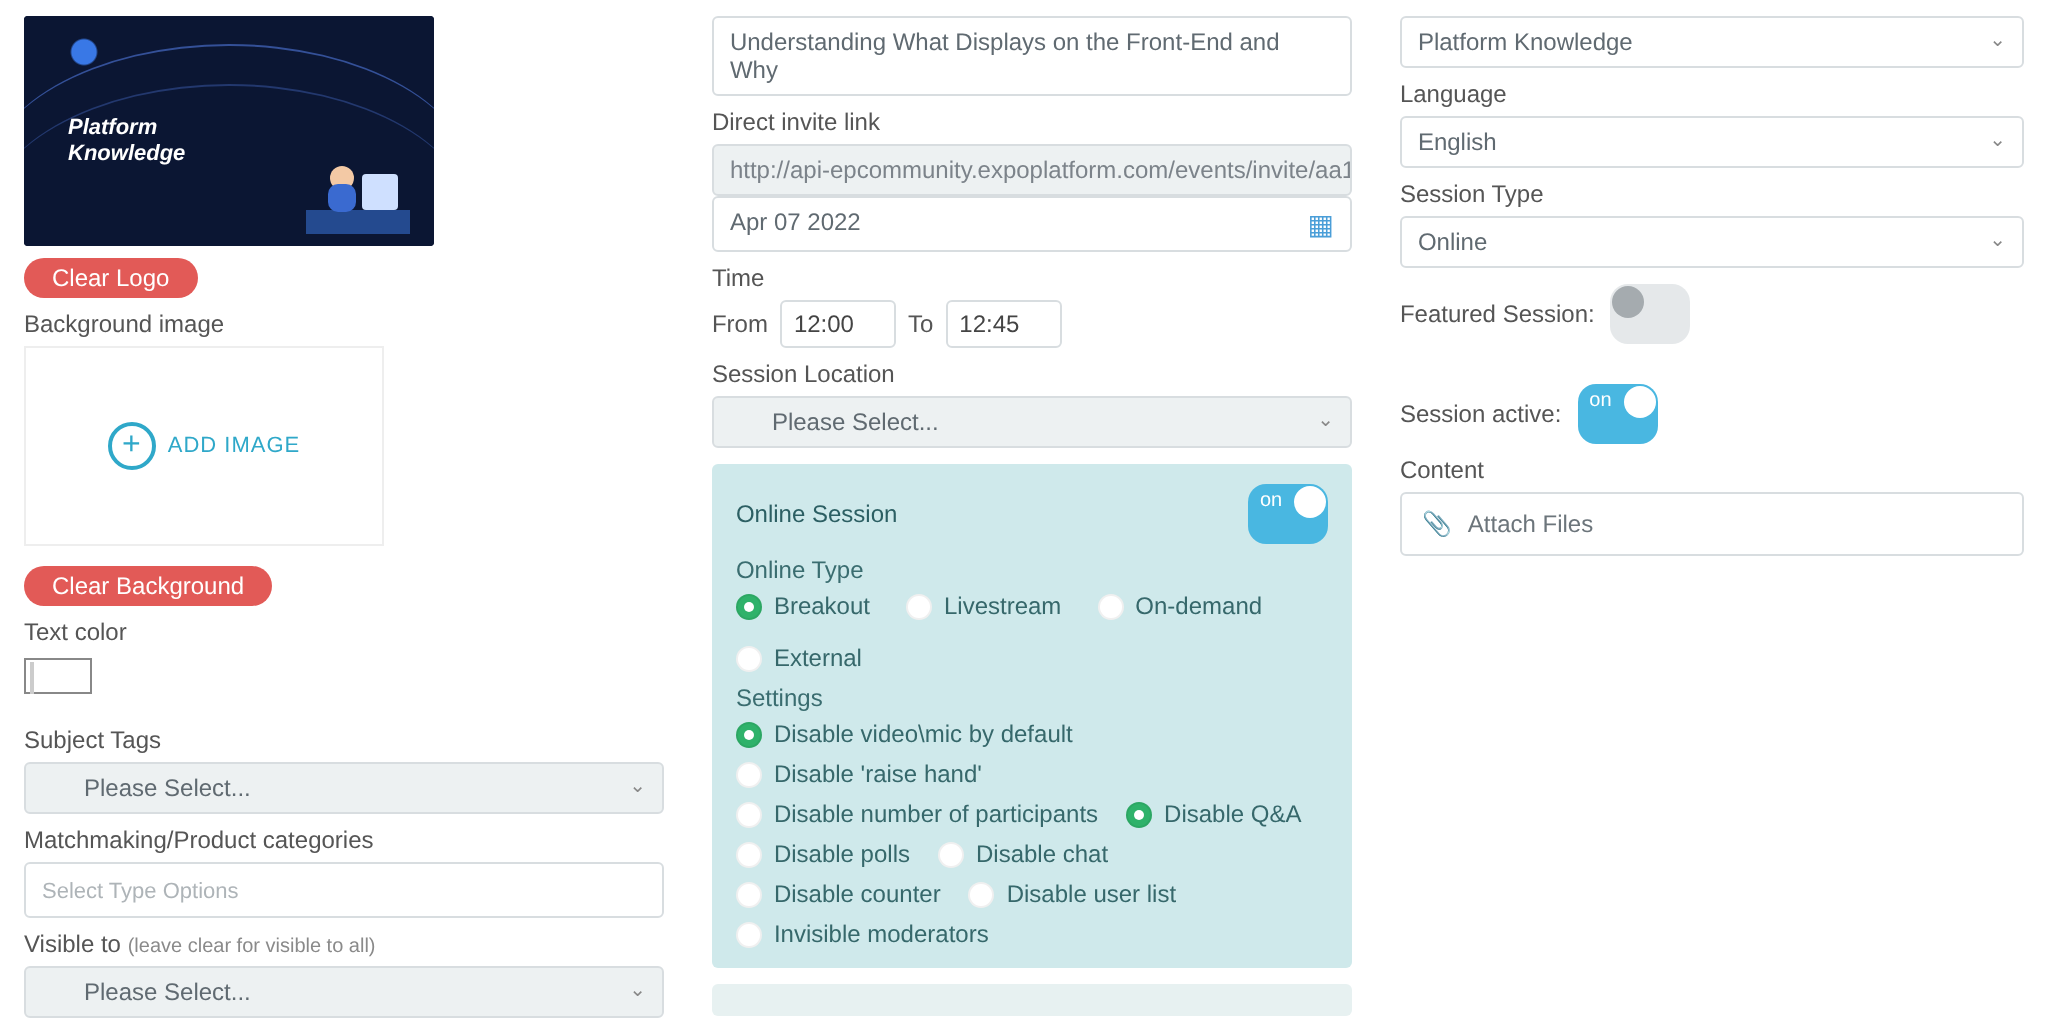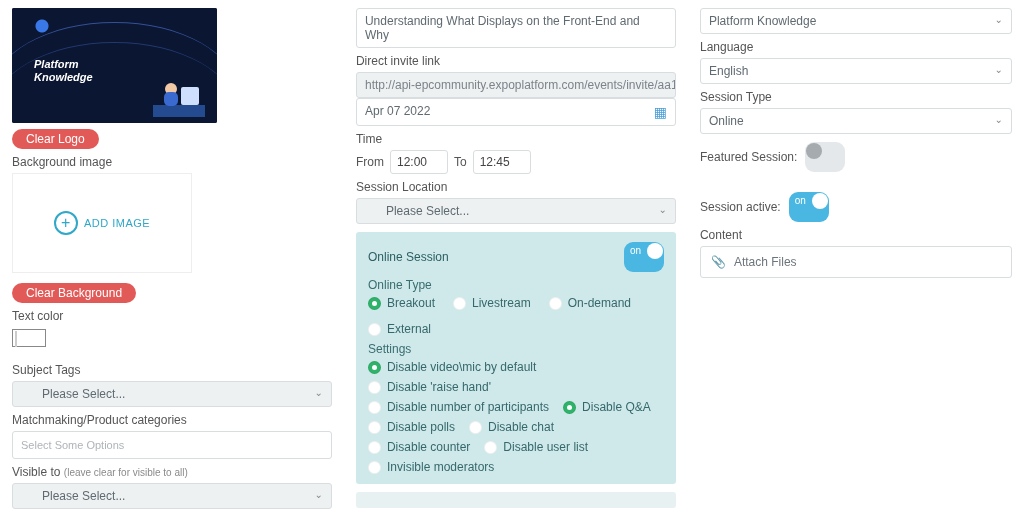--- a/index.html
+++ b/index.html
@@ -325,21 +325,21 @@
     <span class="swatch"><span class="swatch-inner"></span></span>
 
     <span class="label" style="margin-top:16px;">Subject Tags</span>
     <div class="select select-gray">
       <span>Please Select...</span>
       <span class="chev">⌄</span>
     </div>
 
     <span class="label">Matchmaking/Product categories</span>
     <div class="multiselect">
-      <span class="placeholder">Select Some Options</span>
+      <span class="placeholder">Select Type Options</span>
     </div>
 
     <span class="label">
       <span>Visible to</span>
       <span class="label-small">(leave clear for visible to all)</span>
     </span>
     <div class="select select-gray">
       <span>Please Select...</span>
       <span class="chev">⌄</span>
     </div>

